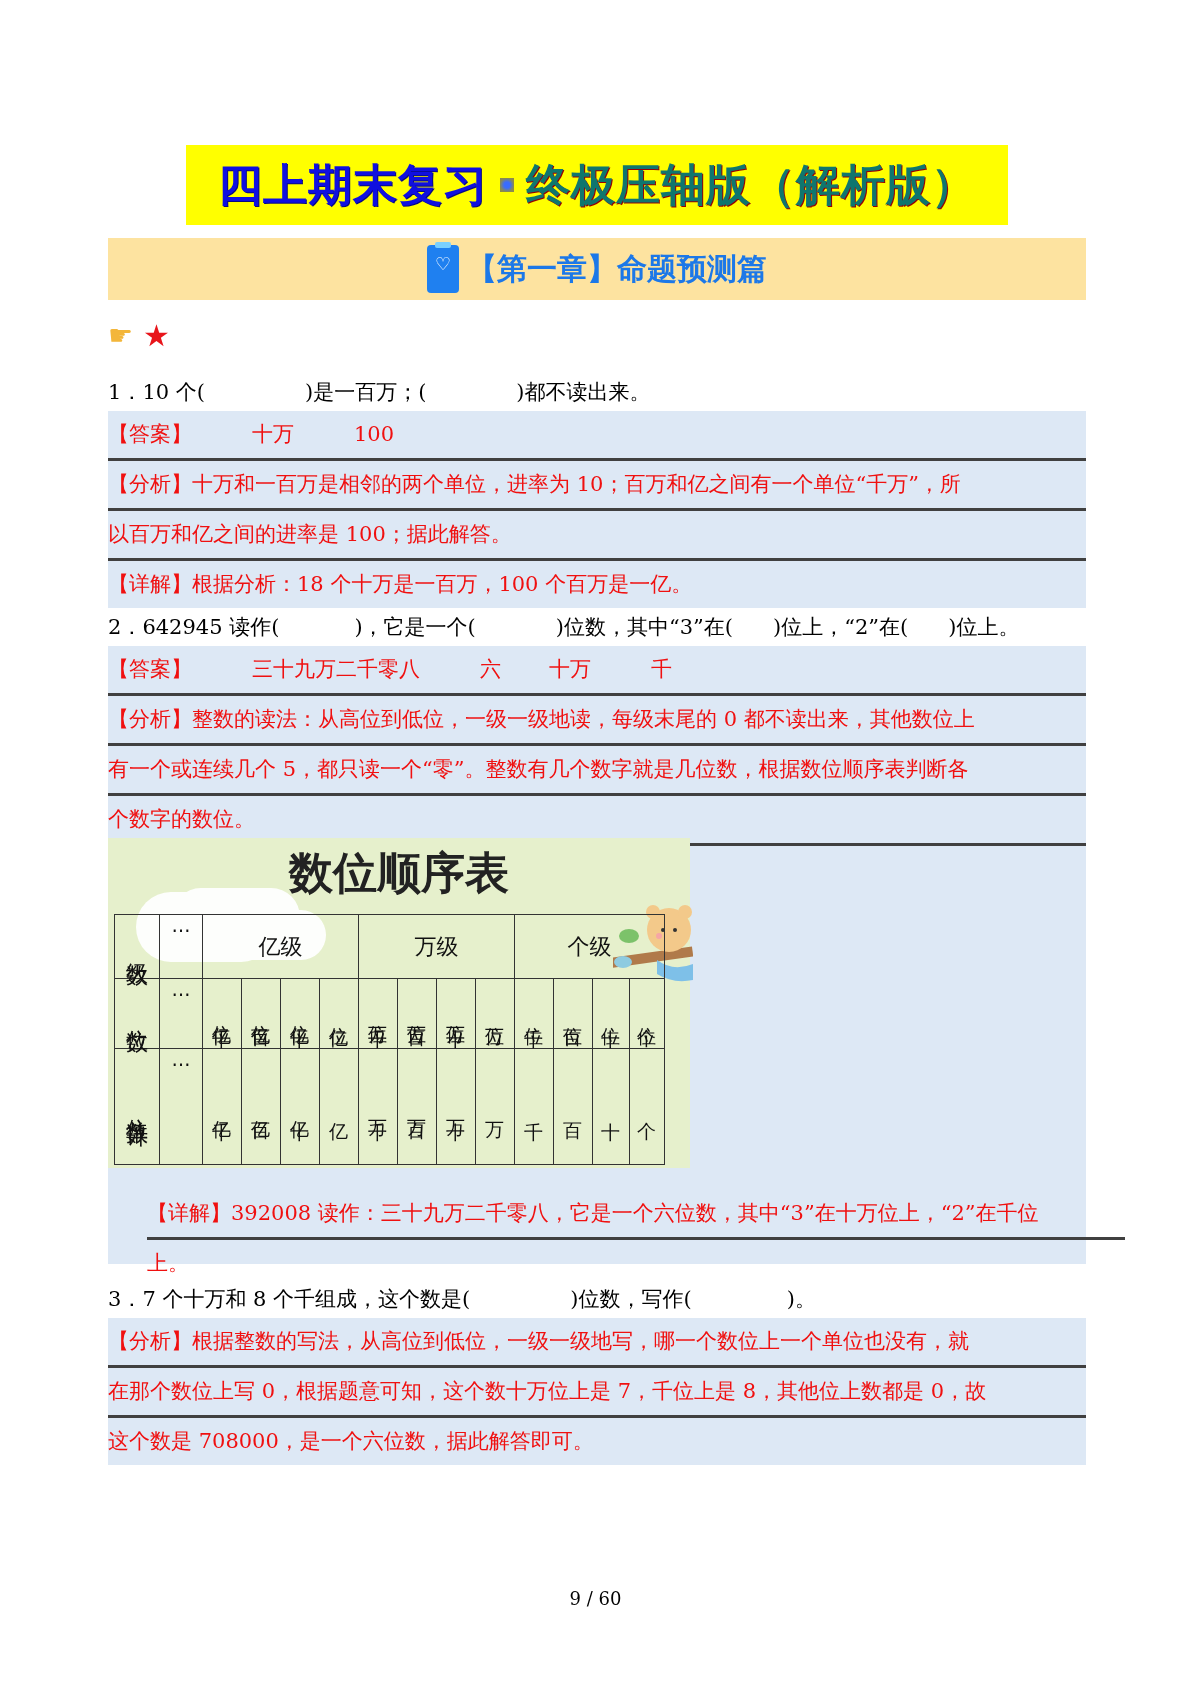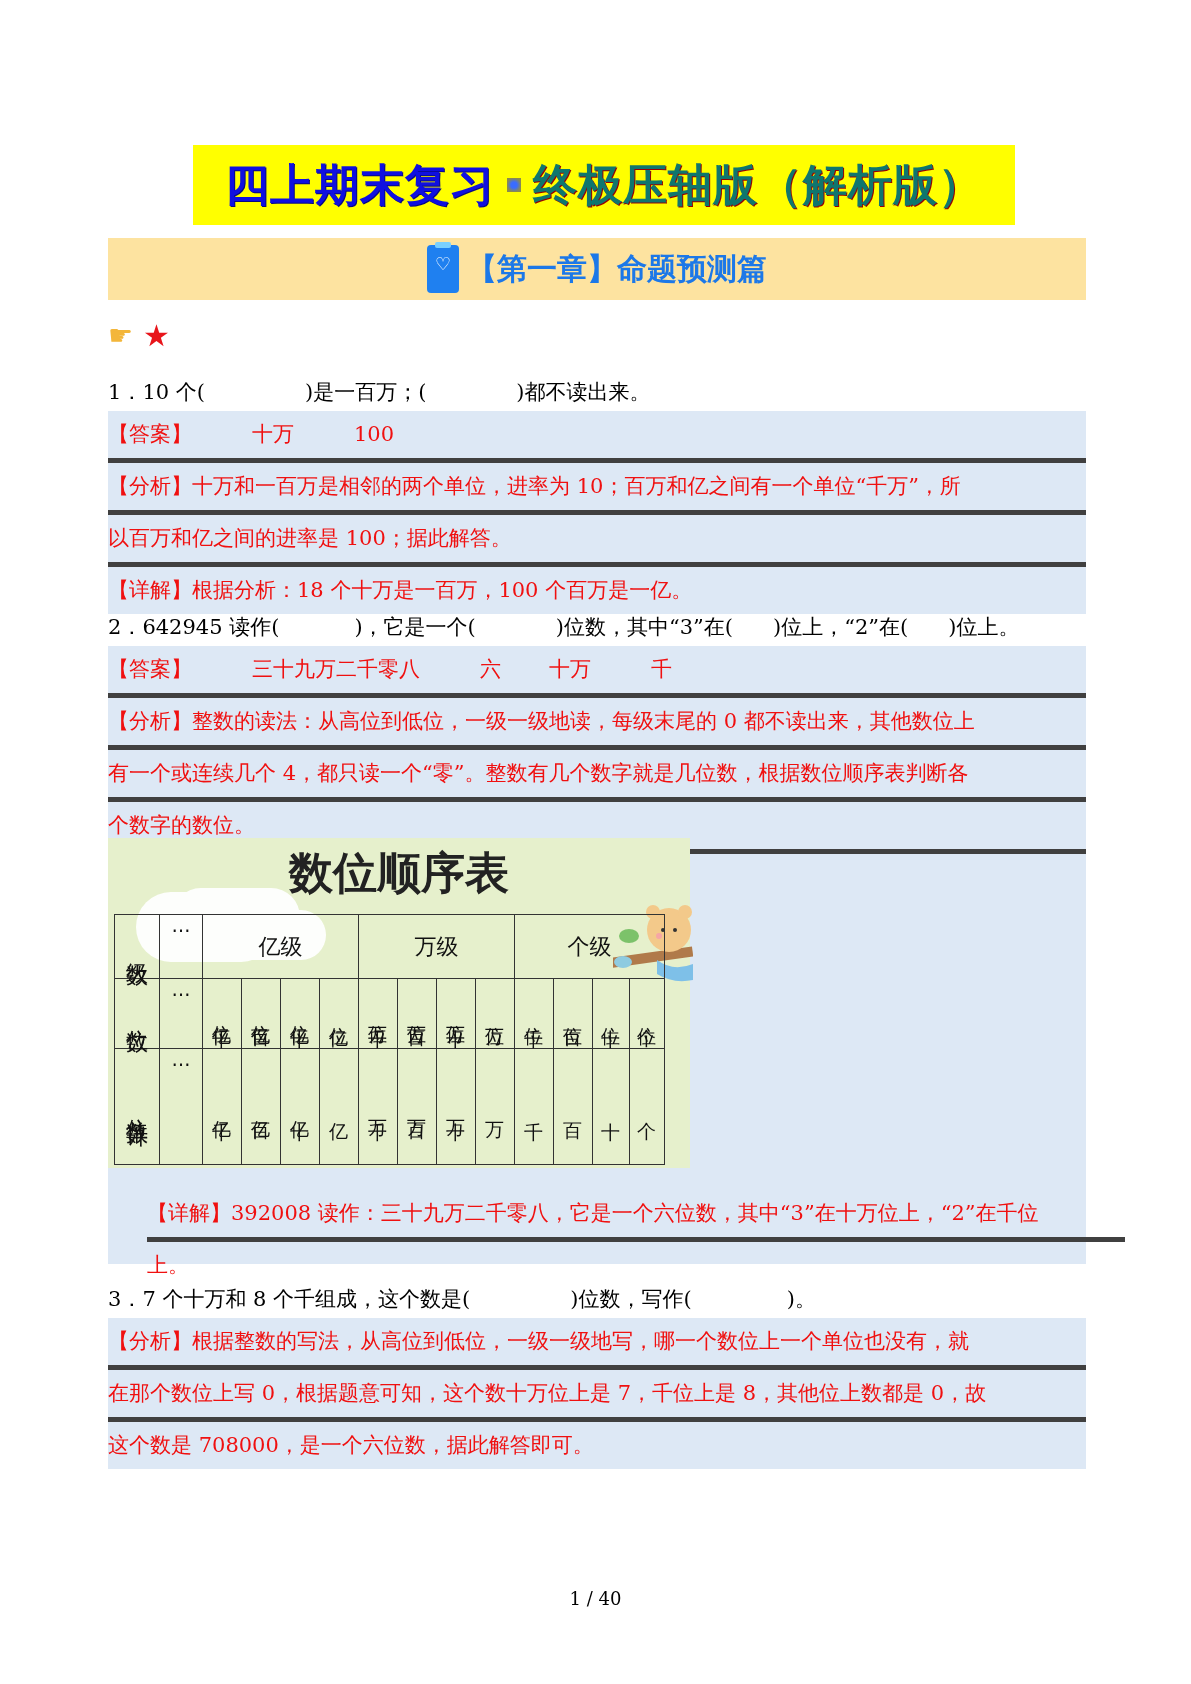--- a/index.html
+++ b/index.html
@@ -1,31 +1,31 @@
 <!DOCTYPE html>
 <html><head>
 <meta charset="utf-8">
 <style>
   html,body{margin:0;padding:0;background:#fff;}
   body{width:1191px;height:1684px;position:relative;overflow:hidden;font-family:"DejaVu Serif","Liberation Serif",serif;color:#000;}
   .abs{position:absolute;}
-  .title-bar{left:186px;top:145px;width:822px;height:80px;background:#ffff00;display:flex;align-items:center;justify-content:center;font-family:"DejaVu Sans","Liberation Sans",sans-serif;font-weight:bold;font-size:44px;letter-spacing:1px;white-space:nowrap;margin-left:7px;}
+  .title-bar{left:186px;top:145px;width:822px;height:80px;background:#ffff00;display:flex;align-items:center;justify-content:center;font-family:"DejaVu Sans","Liberation Sans",sans-serif;font-weight:bold;font-size:44px;letter-spacing:1px;white-space:nowrap;}
   .title-bar .blue{color:#1010e0;text-shadow:1px 1px 0 #0a0a80;}
   .title-bar .red{color:#0f766e;text-shadow:1px 1px 0 #900;}
   .title-bar .dot{display:inline-block;width:14px;height:14px;margin:0 12px;background:radial-gradient(circle,#3a6cff 30%,#8a8a50 70%);}
   .chapter{left:108px;top:238px;width:978px;height:62px;background:#fde3a0;display:flex;align-items:center;justify-content:center;font-family:"DejaVu Sans","Liberation Sans",sans-serif;font-weight:bold;font-size:30px;color:#1c78e8;}
   .chapter .clip{width:32px;height:48px;background:#1f80f0;border-radius:4px;margin-right:8px;position:relative;}
   .chapter .clip::before{content:"";position:absolute;left:8px;top:-3px;width:16px;height:6px;background:#7ad0ff;border-radius:2px;}
   .chapter .clip span{position:absolute;left:0;right:0;top:8px;text-align:center;color:#fff;font-size:18px;}
   .topic{left:108px;top:315px;height:40px;display:flex;align-items:center;font-family:"DejaVu Sans","Liberation Sans",sans-serif;font-size:25px;color:#111;}
   .topic .hand{font-size:28px;color:#f3b63a;margin-right:4px;}
   .topic .star{color:#e8151b;font-size:30px;margin-left:6px;}
   .q{left:108px;font-size:21px;height:40px;line-height:40px;white-space:nowrap;}
   .ans{left:108px;width:978px;background:#dde8f5;color:#f01010;font-size:21px;}
-  .ans .ln{height:47px;line-height:47px;white-space:nowrap;border-bottom:5px solid #404040;}
+  .ans .ln{height:47px;line-height:47px;white-space:nowrap;border-bottom:3px solid #404040;}
   .ans .ln.last{border-bottom:none;}
   .gap{display:inline-block;}
   .tbl-img{left:108px;top:838px;width:582px;height:330px;background:#e6f0cc;}
   .tbl-img .ttl{position:absolute;left:0;width:582px;top:6px;text-align:center;font-family:"DejaVu Sans","Liberation Sans",sans-serif;font-weight:bold;font-size:44px;color:#222;}
   .cloud{position:absolute;left:28px;top:54px;width:140px;height:70px;background:#fff;border-radius:50px;box-shadow:30px -10px 0 -6px #fff,60px 8px 0 -10px #fff;opacity:.95;}
   .bear{position:absolute;left:505px;top:62px;width:80px;height:90px;}
   table.dw{position:absolute;left:6px;top:76px;border-collapse:collapse;font-family:"DejaVu Sans","Liberation Sans",sans-serif;color:#111;}
   table.dw td{border:1.5px solid #333;text-align:center;vertical-align:middle;padding:0;font-size:19px;line-height:21px;}
   table.dw td.v{writing-mode:vertical-rl;text-orientation:upright;letter-spacing:-2px;}
   table.dw td.hd{font-size:22px;line-height:24px;}
@@ -61,21 +61,21 @@
   <div class="ln"><span>以百万和亿之间的进率是 100；据此解答。</span></div>
   <div class="ln last"><span>【详解】</span><span>根据分析：18 个十万是一百万，100 个百万是一亿。</span></div>
 </div>
 
 <div class="abs q" style="top:607px;">
   <span>2．</span><span>642945 读作(</span><span class="gap" style="width:75px"></span><span>)，它是一个(</span><span class="gap" style="width:80px"></span><span>)位数，其中“3”在(</span><span class="gap" style="width:40px"></span><span>)位上，“2”在(</span><span class="gap" style="width:40px"></span><span>)位上。</span>
 </div>
 <div class="abs ans" style="top:646px;height:618px;">
   <div class="ln"><span>【答案】</span><span class="gap" style="width:60px"></span><span>三十九万二千零八</span><span class="gap" style="width:60px"></span><span>六</span><span class="gap" style="width:48px"></span><span>十万</span><span class="gap" style="width:60px"></span><span>千</span></div>
   <div class="ln"><span>【分析】</span><span>整数的读法：从高位到低位，一级一级地读，每级末尾的 0 都不读出来，其他数位上</span></div>
-  <div class="ln"><span>有一个或连续几个 4，都只读一个“零”。整数有几个数字就是几位数，根据数位顺序表判断各</span></div>
+  <div class="ln"><span>有一个或连续几个 5，都只读一个“零”。整数有几个数字就是几位数，根据数位顺序表判断各</span></div>
   <div class="ln"><span>个数字的数位。</span></div>
 </div>
 
 <div class="abs tbl-img">
   <div class="cloud"></div>
   <div class="ttl">数位顺序表</div>
   <svg class="bear" viewBox="0 0 80 90">
     <rect x="-10" y="52" width="90" height="10" fill="#b07a4a" transform="rotate(-8 40 57)"></rect>
     <ellipse cx="16" cy="36" rx="10" ry="7" fill="#7cc26a"></ellipse>
     <ellipse cx="10" cy="62" rx="9" ry="6" fill="#8ecbe0"></ellipse>
@@ -139,13 +139,13 @@
 
 <div class="abs q" style="top:1279px;">
   <span>3．</span><span>7 个十万和 8 个千组成，这个数是(</span><span class="gap" style="width:100px"></span><span>)位数，写作(</span><span class="gap" style="width:95px"></span><span>)。</span>
 </div>
 <div class="abs ans" style="top:1318px;">
   <div class="ln"><span>【分析】</span><span>根据整数的写法，从高位到低位，一级一级地写，哪一个数位上一个单位也没有，就</span></div>
   <div class="ln"><span>在那个数位上写 0，根据题意可知，这个数十万位上是 7，千位上是 8，其他位上数都是 0，故</span></div>
   <div class="ln last"><span>这个数是 708000，是一个六位数，据此解答即可。</span></div>
 </div>
 
-<div class="abs footer">1 / 40</div>
+<div class="abs footer">9 / 60</div>
 
 </body></html>

